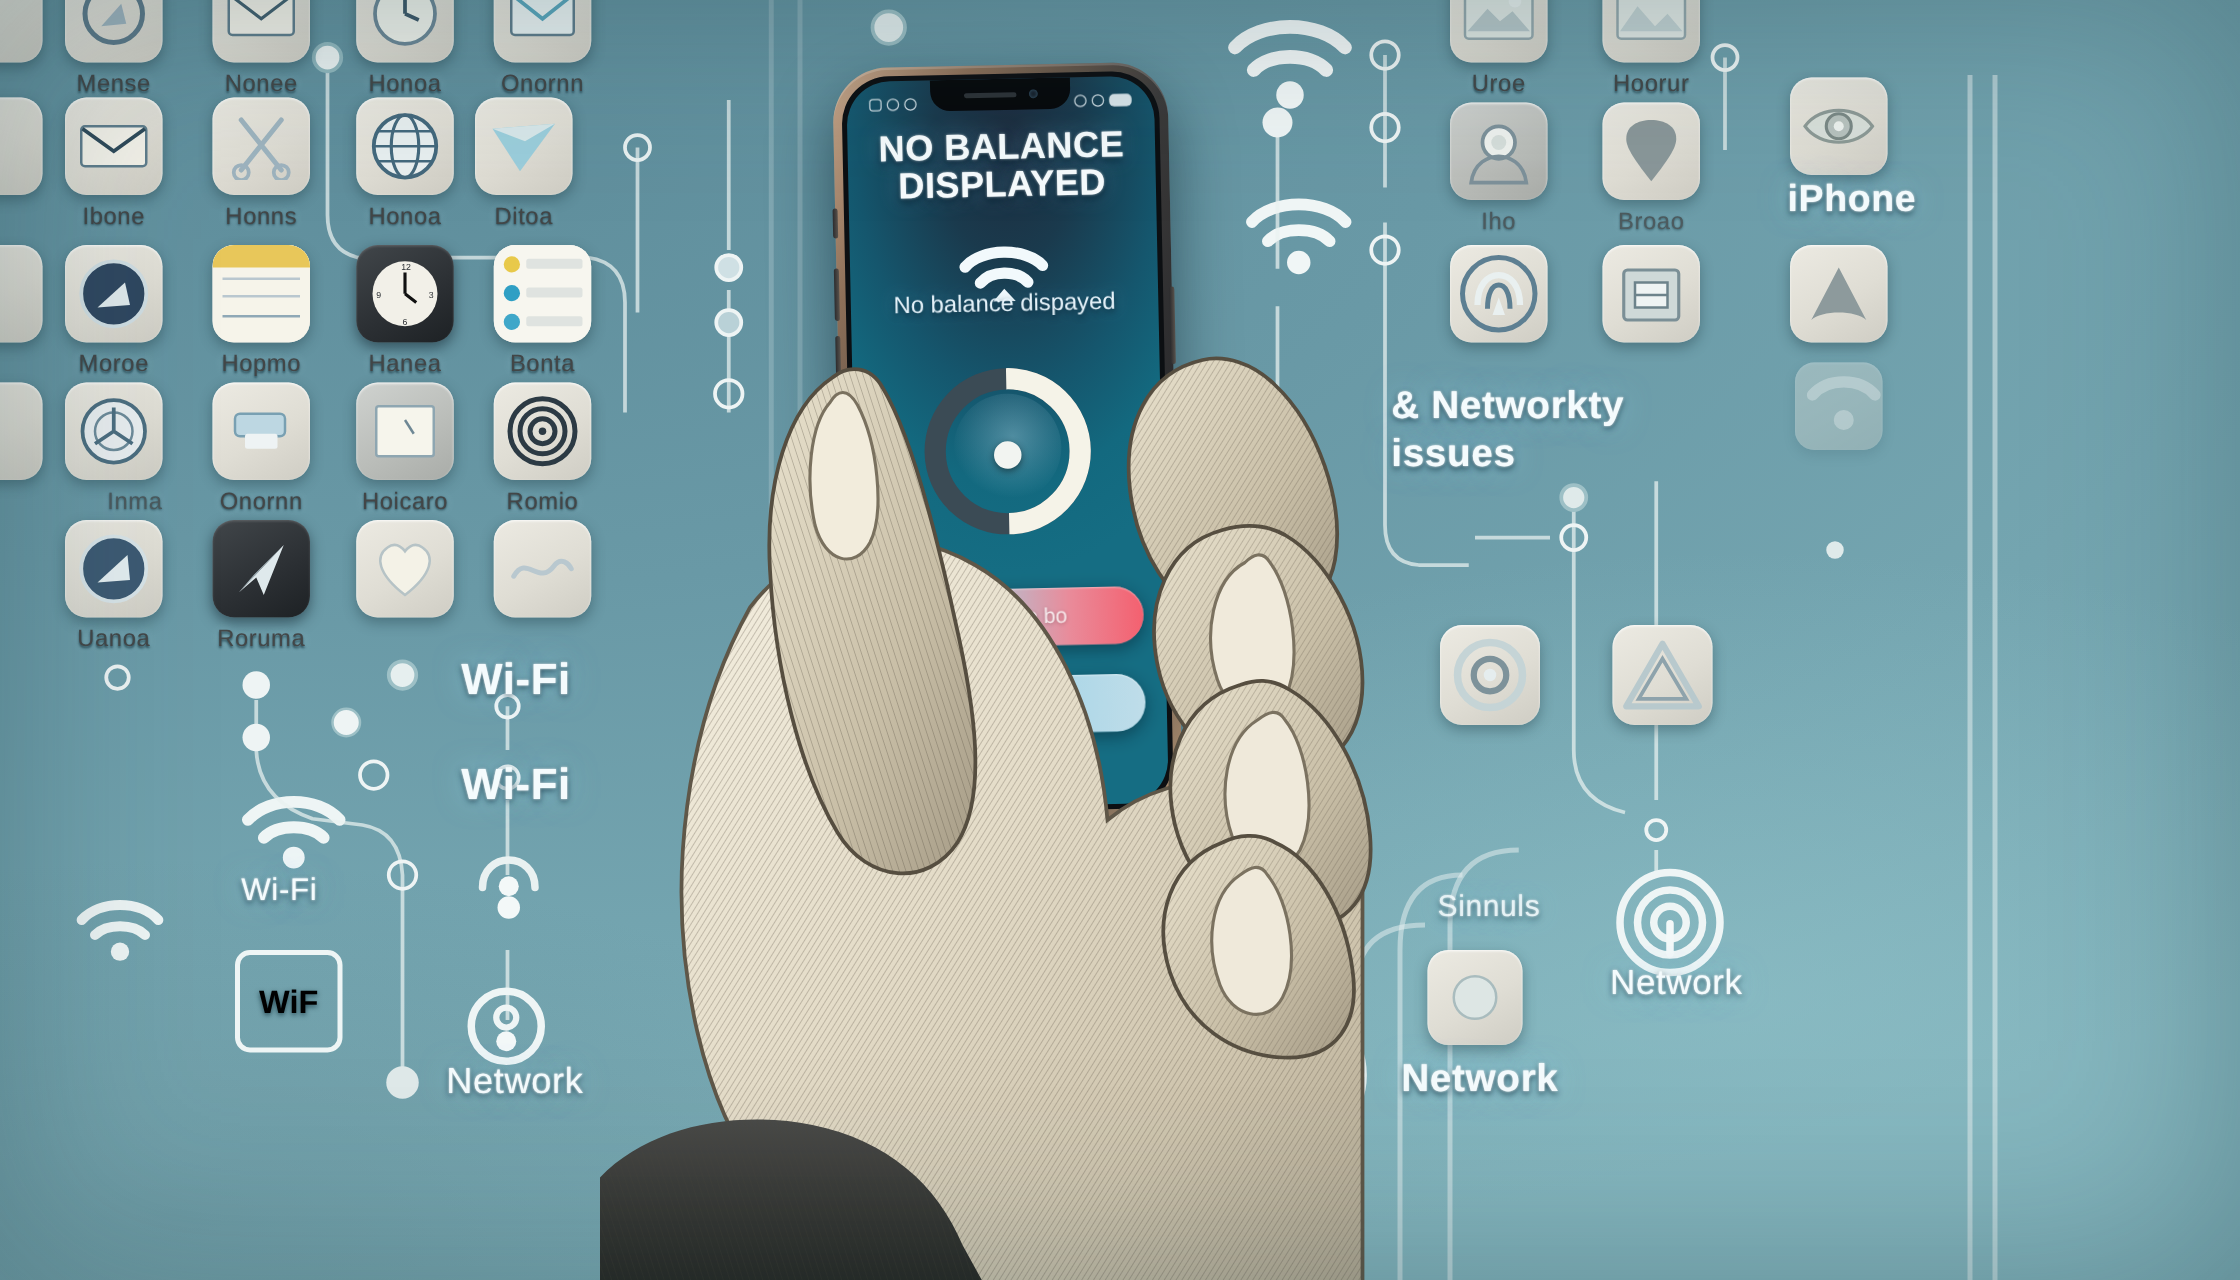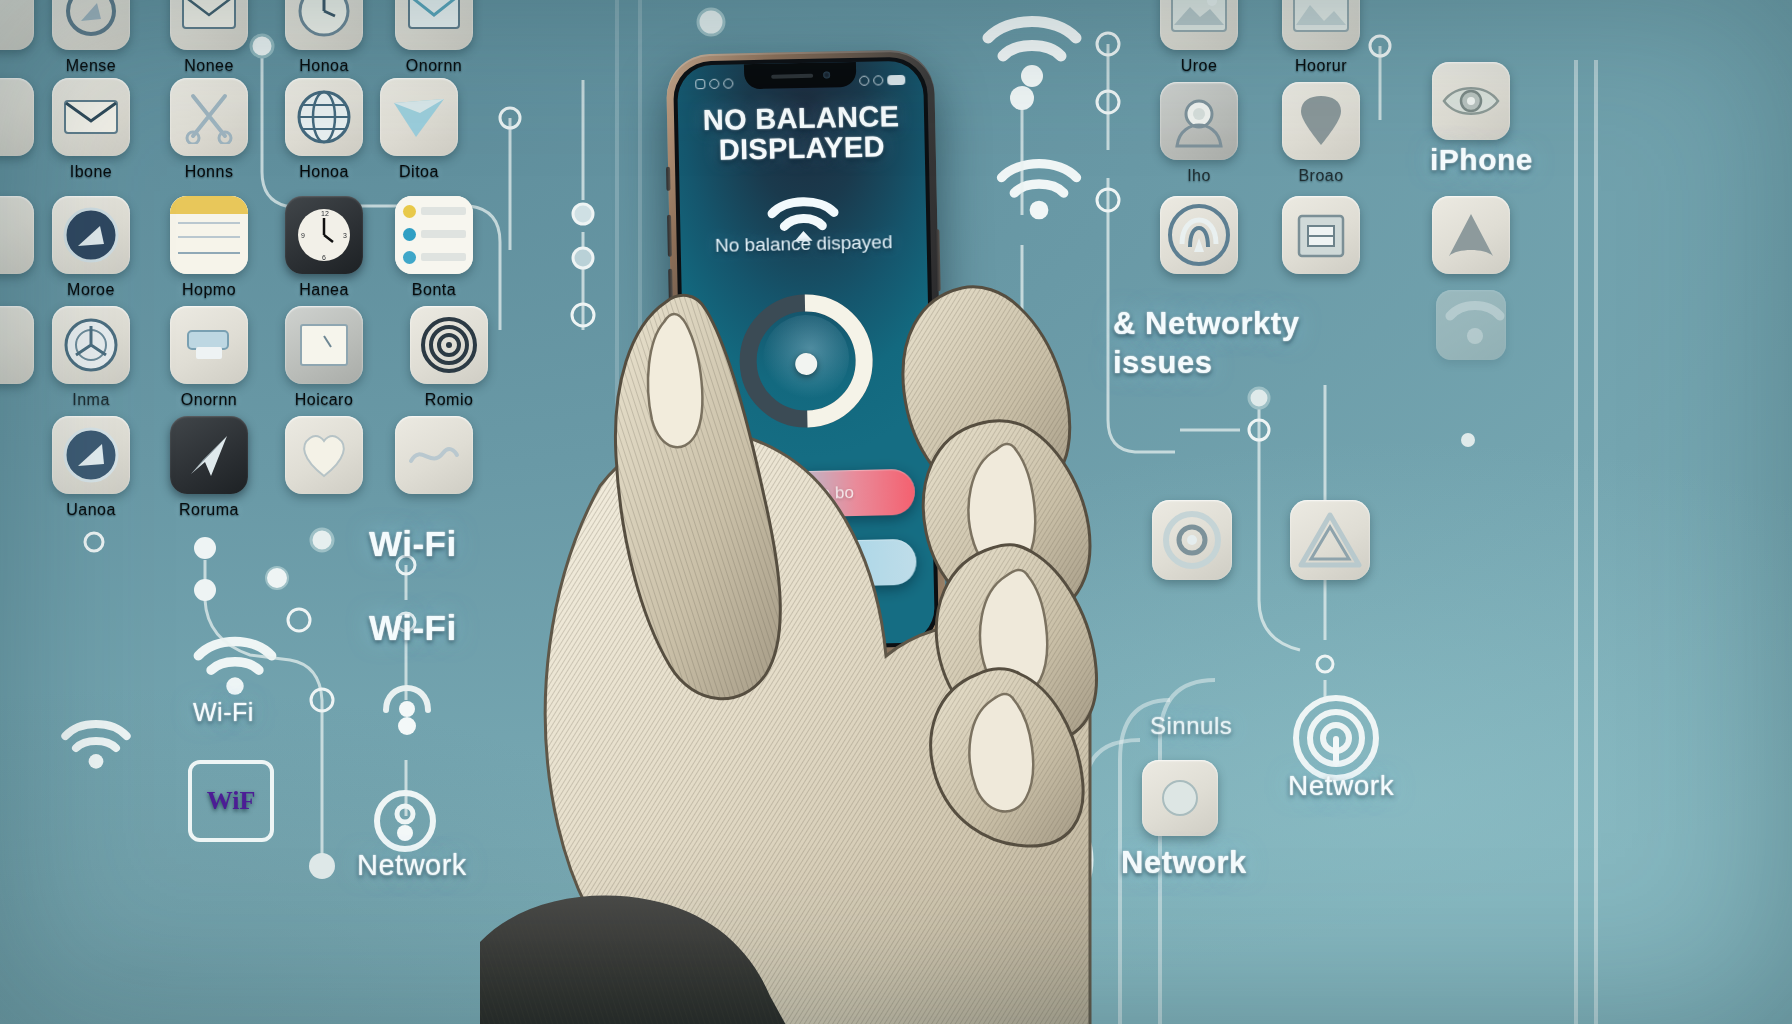--- a/index.html
+++ b/index.html
@@ -48,22 +48,22 @@
   }
   .tile.dark{
     background:linear-gradient(150deg,#41464a 0%, #2b2f33 60%, #1d2124 100%);
     box-shadow:0 4px 10px rgba(10,25,35,.5), inset 0 1px 2px rgba(255,255,255,.18);
   }
   .tile.grey{
     background:linear-gradient(150deg,#cfd2cf 0%, #b9bcb8 60%, #a9aca8 100%);
   }
   .applabel{
     margin-top:7px;
-    color:#000000;
-    font-size:16px; letter-spacing:.5px;
+    color:#404040;
+    font-size:19px; letter-spacing:.5px;
     text-shadow:0 1px 2px rgba(15,45,55,.85), 0 0 7px rgba(190,230,240,.35);
     white-space:nowrap;
     opacity:.92;
     filter: blur(.35px);
   }
   .applabel.faint{opacity:.7;}
 
   
   .glow{
     position:absolute; z-index:20;
@@ -386,21 +386,21 @@
     <div style="position:absolute;top:9px;left:8px;width:13px;height:13px;border-radius:50%;background:#e8c94a;"></div>
     <div style="position:absolute;top:11px;left:26px;right:7px;height:8px;background:#dfe3e0;border-radius:2px;"></div>
     <div style="position:absolute;top:32px;left:8px;width:13px;height:13px;border-radius:50%;background:#2f9fc4;"></div>
     <div style="position:absolute;top:34px;left:26px;right:7px;height:8px;background:#dfe3e0;border-radius:2px;"></div>
     <div style="position:absolute;top:55px;left:8px;width:13px;height:13px;border-radius:50%;background:#3fa7c9;"></div>
     <div style="position:absolute;top:57px;left:26px;right:7px;height:8px;background:#dfe3e0;border-radius:2px;"></div>
   </div>
   <div class="applabel">Bonta</div>
 </div>
 
-<div class="app" style="left:52px;  top:306px;">
+<div class="app" style="left:52px;  top:306px;align-items:flex-end;">
   <div class="tile" style="width:78px;height:78px;">
     <svg width="62" height="62" viewBox="0 0 62 62">
         <circle cx="31" cy="31" r="25" fill="#e9eef0" stroke="#4c6e80" stroke-width="3"></circle>
         <circle cx="31" cy="31" r="15" fill="none" stroke="#6d8b9a" stroke-width="2"></circle>
         <path d="M31 31 L31 12 M31 31 L46 41 M31 31 L16 41" stroke="#4c6e80" stroke-width="3" fill="none"></path>
       </svg>
   </div>
   <div class="applabel faint">Inma</div>
 </div>
 <div class="app" style="left:170px; top:306px;">
@@ -414,21 +414,21 @@
 </div>
 <div class="app" style="left:285px; top:306px;">
   <div class="tile grey" style="width:78px;height:78px;">
     <svg width="52" height="46" viewBox="0 0 52 46">
         <rect x="3" y="3" width="46" height="40" rx="2" fill="#f6f5ec" stroke="#8ea6b1" stroke-width="2"></rect>
         <path d="M26 14 L33 25" stroke="#6e8794" stroke-width="2" fill="none"></path>
       </svg>
   </div>
   <div class="applabel">Hoicaro</div>
 </div>
-<div class="app" style="left:410px; top:306px;">
+<div class="app" style="left:395px; top:306px;">
   <div class="tile" style="width:78px;height:78px;">
     <svg width="62" height="62" viewBox="0 0 62 62">
         <circle cx="31" cy="31" r="26" fill="none" stroke="#2c3a44" stroke-width="4"></circle>
         <circle cx="31" cy="31" r="18" fill="none" stroke="#2c3a44" stroke-width="4"></circle>
         <circle cx="31" cy="31" r="10" fill="none" stroke="#2c3a44" stroke-width="4"></circle>
         <circle cx="31" cy="31" r="3" fill="#2c3a44"></circle>
       </svg>
   </div>
   <div class="applabel">Romio</div>
 </div>
@@ -610,21 +610,21 @@
 </svg>
 <svg class="wifi" style="left:60px; top:712px;" width="72" height="60" viewBox="0 0 108 86">
   <g fill="none" stroke="#eef5f5" stroke-width="12" stroke-linecap="round">
     <path d="M8 34 C30 10 78 10 100 34"></path>
     <path d="M24 52 C38 38 70 38 84 52"></path>
   </g>
   <circle cx="54" cy="72" r="11" fill="#eef5f5"></circle>
 </svg>
 
 <div style="position:absolute;left:188px;top:760px;width:86px;height:82px;border:4px solid #eef5f5;border-radius:12px;z-index:20;display:flex;align-items:center;justify-content:center;">
-  <span style="color:#4c1d95;font-size:26px;font-weight:700;text-shadow:0 2px 4px rgba(10,40,50,.7);font-family:Liberation Serif, serif;">WiF</span>
+  <span style="color:#000000;font-size:26px;font-weight:700;text-shadow:0 2px 4px rgba(10,40,50,.7);">WiF</span>
 </div>
 
 <svg style="position:absolute;left:374px;top:676px;z-index:18;" width="66" height="66" viewBox="0 0 66 66">
   <path d="M12 34 C12 20 22 12 33 12 C44 12 54 20 54 34" fill="none" stroke="#e9f1f1" stroke-width="6" stroke-linecap="round"></path>
   <circle cx="33" cy="33" r="8" fill="#f3f8f8"></circle>
     <circle cx="33" cy="50" r="9" fill="#f3f8f8"></circle>
 </svg>
 <svg style="position:absolute;left:370px;top:786px;z-index:18;" width="70" height="70" viewBox="0 0 70 70">
   <circle cx="35" cy="35" r="28" fill="none" stroke="#eef5f5" stroke-width="6"></circle>
   <circle cx="35" cy="28" r="8" fill="none" stroke="#eef5f5" stroke-width="5"></circle>

